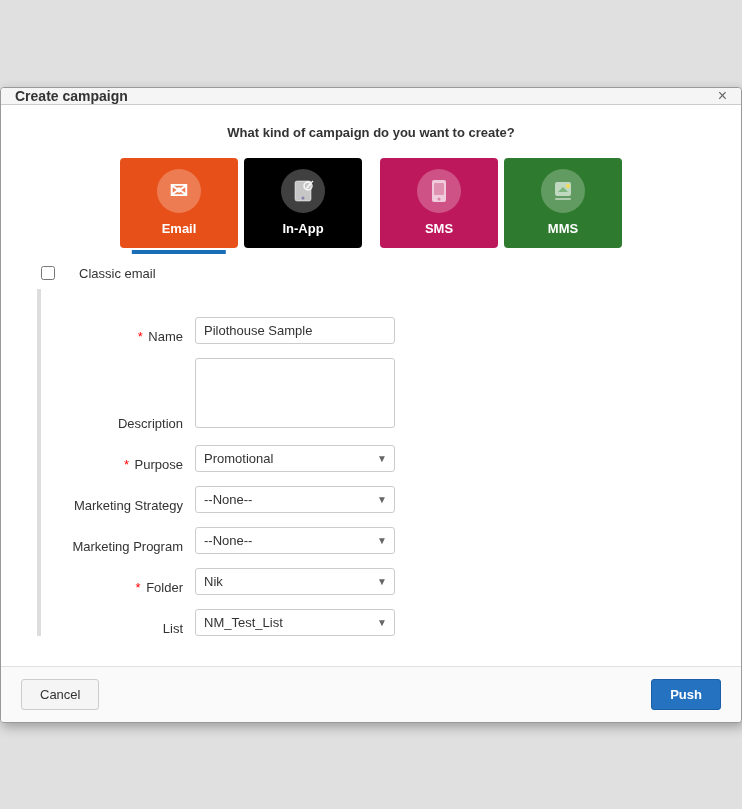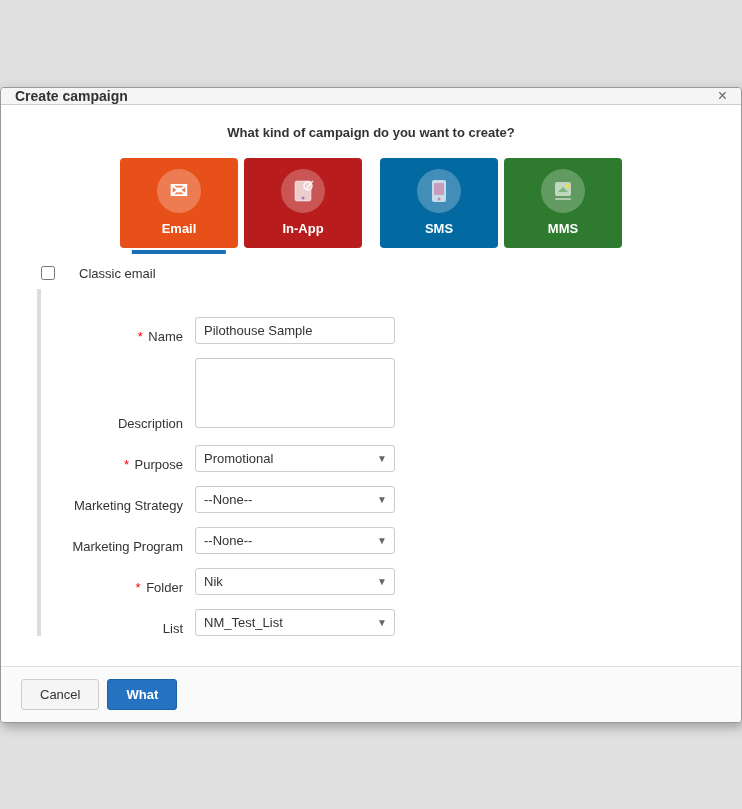--- a/index.html
+++ b/index.html
@@ -78,22 +78,22 @@
       content: '';
       position: absolute;
       bottom: -6px;
       left: 50%;
       transform: translateX(-50%);
       width: 80%;
       height: 4px;
       background: #1a6eb5;
     }
     .campaign-type-btn.push { background: #2ba8c5; }
-    .campaign-type-btn.inapp { background: #b91c1c; }
-    .campaign-type-btn.sms { background: #0369a1; margin-left: 12px; }
+    .campaign-type-btn.inapp { background: #000000; }
+    .campaign-type-btn.sms { background: #be185d; margin-left: 12px; }
     .campaign-type-btn.mms { background: #2e7a2e; }
     .icon-circle {
       width: 44px;
       height: 44px;
       border-radius: 50%;
       background: rgba(255,255,255,0.25);
       display: flex;
       align-items: center;
       justify-content: center;
       font-size: 22px;
@@ -182,21 +182,21 @@
       right: 8px;
       top: 50%;
       transform: translateY(-50%);
       pointer-events: none;
       color: #666;
       font-size: 10px;
     }
     .dialog-footer {
       padding: 12px 20px;
       display: flex;
-      justify-content: flex-start;
+      justify-content: space-between;
       gap: 8px;
       border-top: 1px solid #e0e0e0;
       background: #fafafa;
     }
     .btn-cancel {
       padding: 7px 18px;
       border: 1px solid #ccc;
       background: #f5f5f5;
       border-radius: 3px;
       cursor: pointer;
@@ -358,15 +358,15 @@
             <span class="select-arrow">▼</span>
           </div>
         </div>
       </div>
 
     </div>
   </div>
 
   <div class="dialog-footer">
     <button class="btn-cancel">Cancel</button>
-    <button class="btn-done">What</button>
+    <button class="btn-done">Push</button>
   </div>
 </div>
 
 </body></html>

